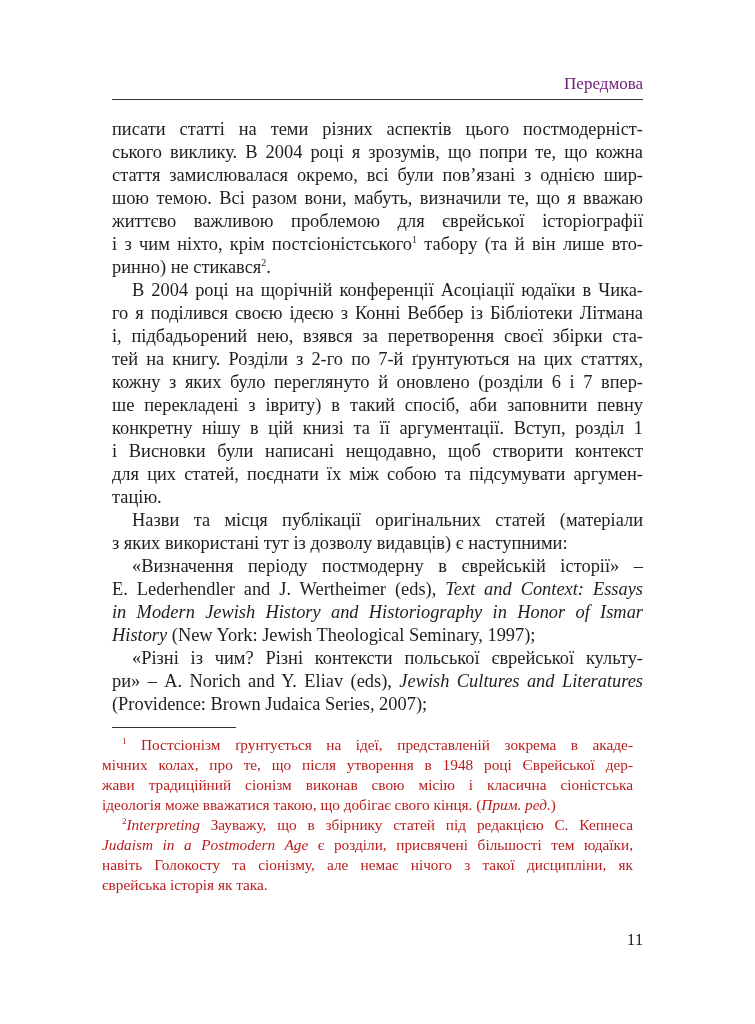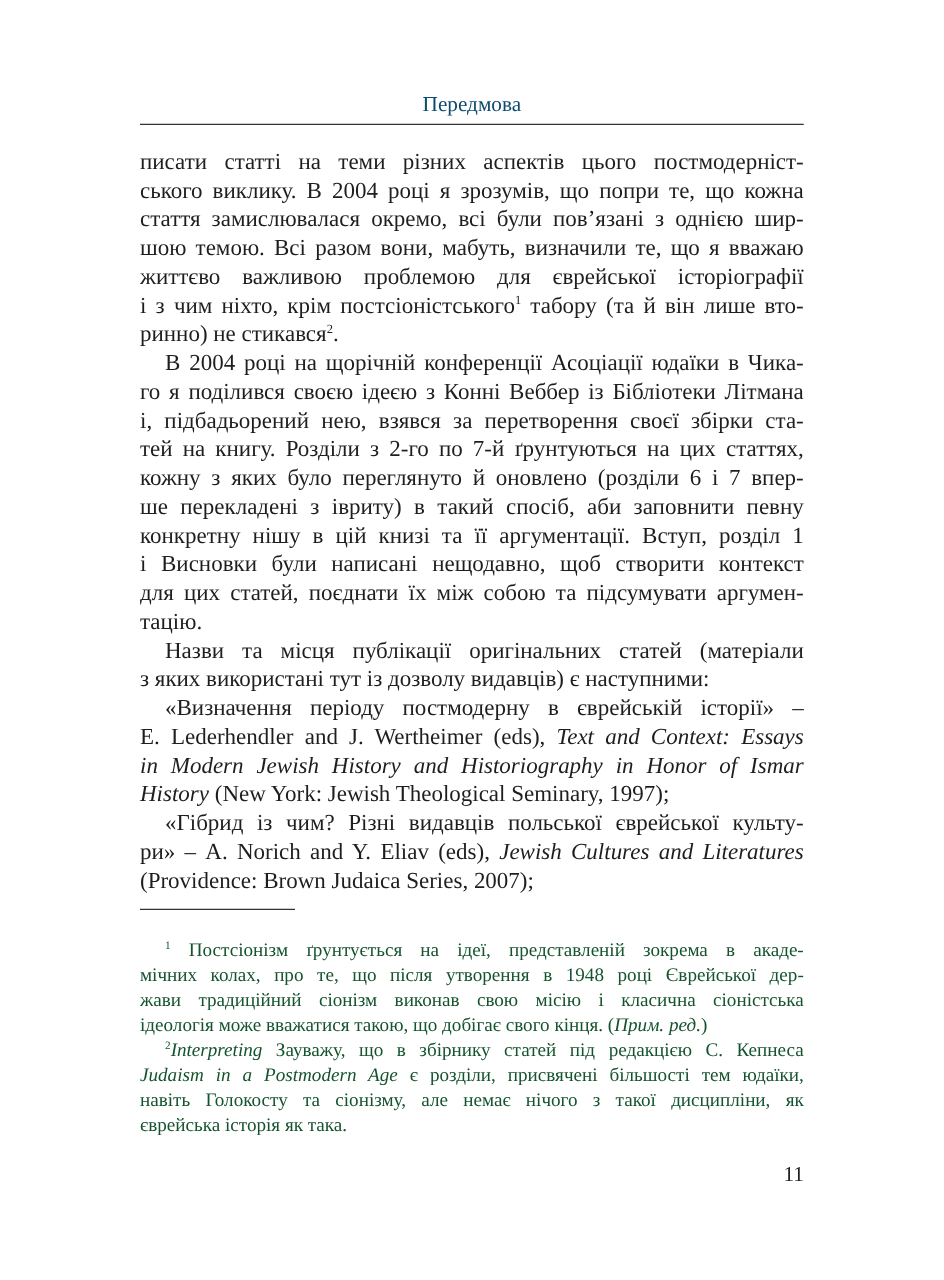--- a/index.html
+++ b/index.html
@@ -2,43 +2,43 @@
 <html><head>
 <meta charset="utf-8">
 <style>
   html, body { margin: 0; padding: 0; background: #ffffff; }
   body { width: 755px; height: 1024px; position: relative; overflow: hidden; }
   .page {
     position: absolute; left: 0; top: 0; width: 755px; height: 1024px; background: #fff;
     font-family: "DejaVu Serif", "Liberation Serif", serif; color: #1c1c1c;
   }
   .running-head {
-    position: absolute; left: 112px; top: 74px; width: 531px; text-align: center;
-    font-family: "Liberation Serif", serif; font-size: 17px; color: #0c4a6e;
+    position: absolute; left: 112px; top: 74px; width: 531px; text-align: right;
+    font-family: "Liberation Serif", serif; font-size: 17px; color: #701a75;
   }
   .head-rule {
     position: absolute; left: 112px; top: 99px; width: 531px; height: 0;
     border-top: 1.3px solid #333;
   }
   .body-text {
     position: absolute; left: 112px; top: 118px; width: 531px;
     font-family: "Liberation Serif", serif; font-size: 18.4px; line-height: 23px;
     text-align: justify; color: #1e1e1e;
   }
   .line { display: block; text-align: justify; text-align-last: justify; white-space: nowrap; height: 23px; }
   .line.last { text-align-last: left; }
   .indent { padding-left: 20px; }
   sup { font-size: 10px; line-height: 0; vertical-align: 7px; }
   .fn-rule {
     position: absolute; left: 112px; top: 727px; width: 124px; height: 0;
     border-top: 1px solid #333;
   }
   .footnotes {
-    position: absolute; left: 112px; top: 735px; width: 531px;
-    font-family: "Liberation Serif", serif; font-size: 15.3px; line-height: 20px; color: #14532d; margin-top: 16px;
+    position: absolute; left: 102px; top: 735px; width: 531px;
+    font-family: "Liberation Serif", serif; font-size: 15.3px; line-height: 20px; color: #b91c1c;
   }
   .footnotes .line { height: 20px; }
   .footnotes sup { font-size: 9px; vertical-align: 6px; }
   .page-number {
     position: absolute; left: 620px; top: 930px; width: 30px; text-align: center;
     font-family: "Liberation Serif", serif; font-size: 17px; color: #222;
   }
   i { font-style: italic; }
 </style>
 </head>
@@ -65,21 +65,21 @@
       <span class="line"><span>конкретну нішу в цій книзі та її аргументації. Вступ, розділ 1</span></span>
       <span class="line"><span>і Висновки були написані нещодавно, щоб створити контекст</span></span>
       <span class="line"><span>для цих статей, поєднати їх між собою та підсумувати аргумен-</span></span>
       <span class="line last"><span>тацію.</span></span>
       <span class="line indent"><span>Назви та місця публікації оригінальних статей (матеріали</span></span>
       <span class="line last"><span>з яких використані тут із дозволу видавців) є наступними:</span></span>
       <span class="line indent"><span>«Визначення періоду постмодерну в єврейській історії» –</span></span>
       <span class="line"><span>E. Lederhendler and J. Wertheimer (eds), </span><i>Text and Context: Essays</i></span>
       <span class="line"><i>in Modern Jewish History and Historiography in Honor of Ismar</i></span>
       <span class="line last"><i>History</i><span> (New York: Jewish Theological Seminary, 1997);</span></span>
-      <span class="line indent"><span>«Гібрид із чим? Різні видавців польської єврейської культу-</span></span>
+      <span class="line indent"><span>«Різні із чим? Різні контексти польської єврейської культу-</span></span>
       <span class="line"><span>ри» –  A. Norich and Y. Eliav (eds), </span><i>Jewish Cultures and Literatures</i></span>
       <span class="line last"><span>(Providence: Brown Judaica Series, 2007);</span></span>
     </div>
 
   <div class="fn-rule"></div>
   <div class="footnotes" id="footnotes">
       <span class="line indent"><sup>1</sup><span> Постсіонізм ґрунтується на ідеї, представленій зокрема в акаде-</span></span>
       <span class="line"><span>мічних колах, про те, що після утворення в 1948 році Єврейської дер-</span></span>
       <span class="line"><span>жави традиційний сіонізм виконав свою місію і класична сіоністська</span></span>
       <span class="line last"><span>ідеологія може вважатися такою, що добігає свого кінця. (</span><i>Прим. ред.</i><span>)</span></span>

